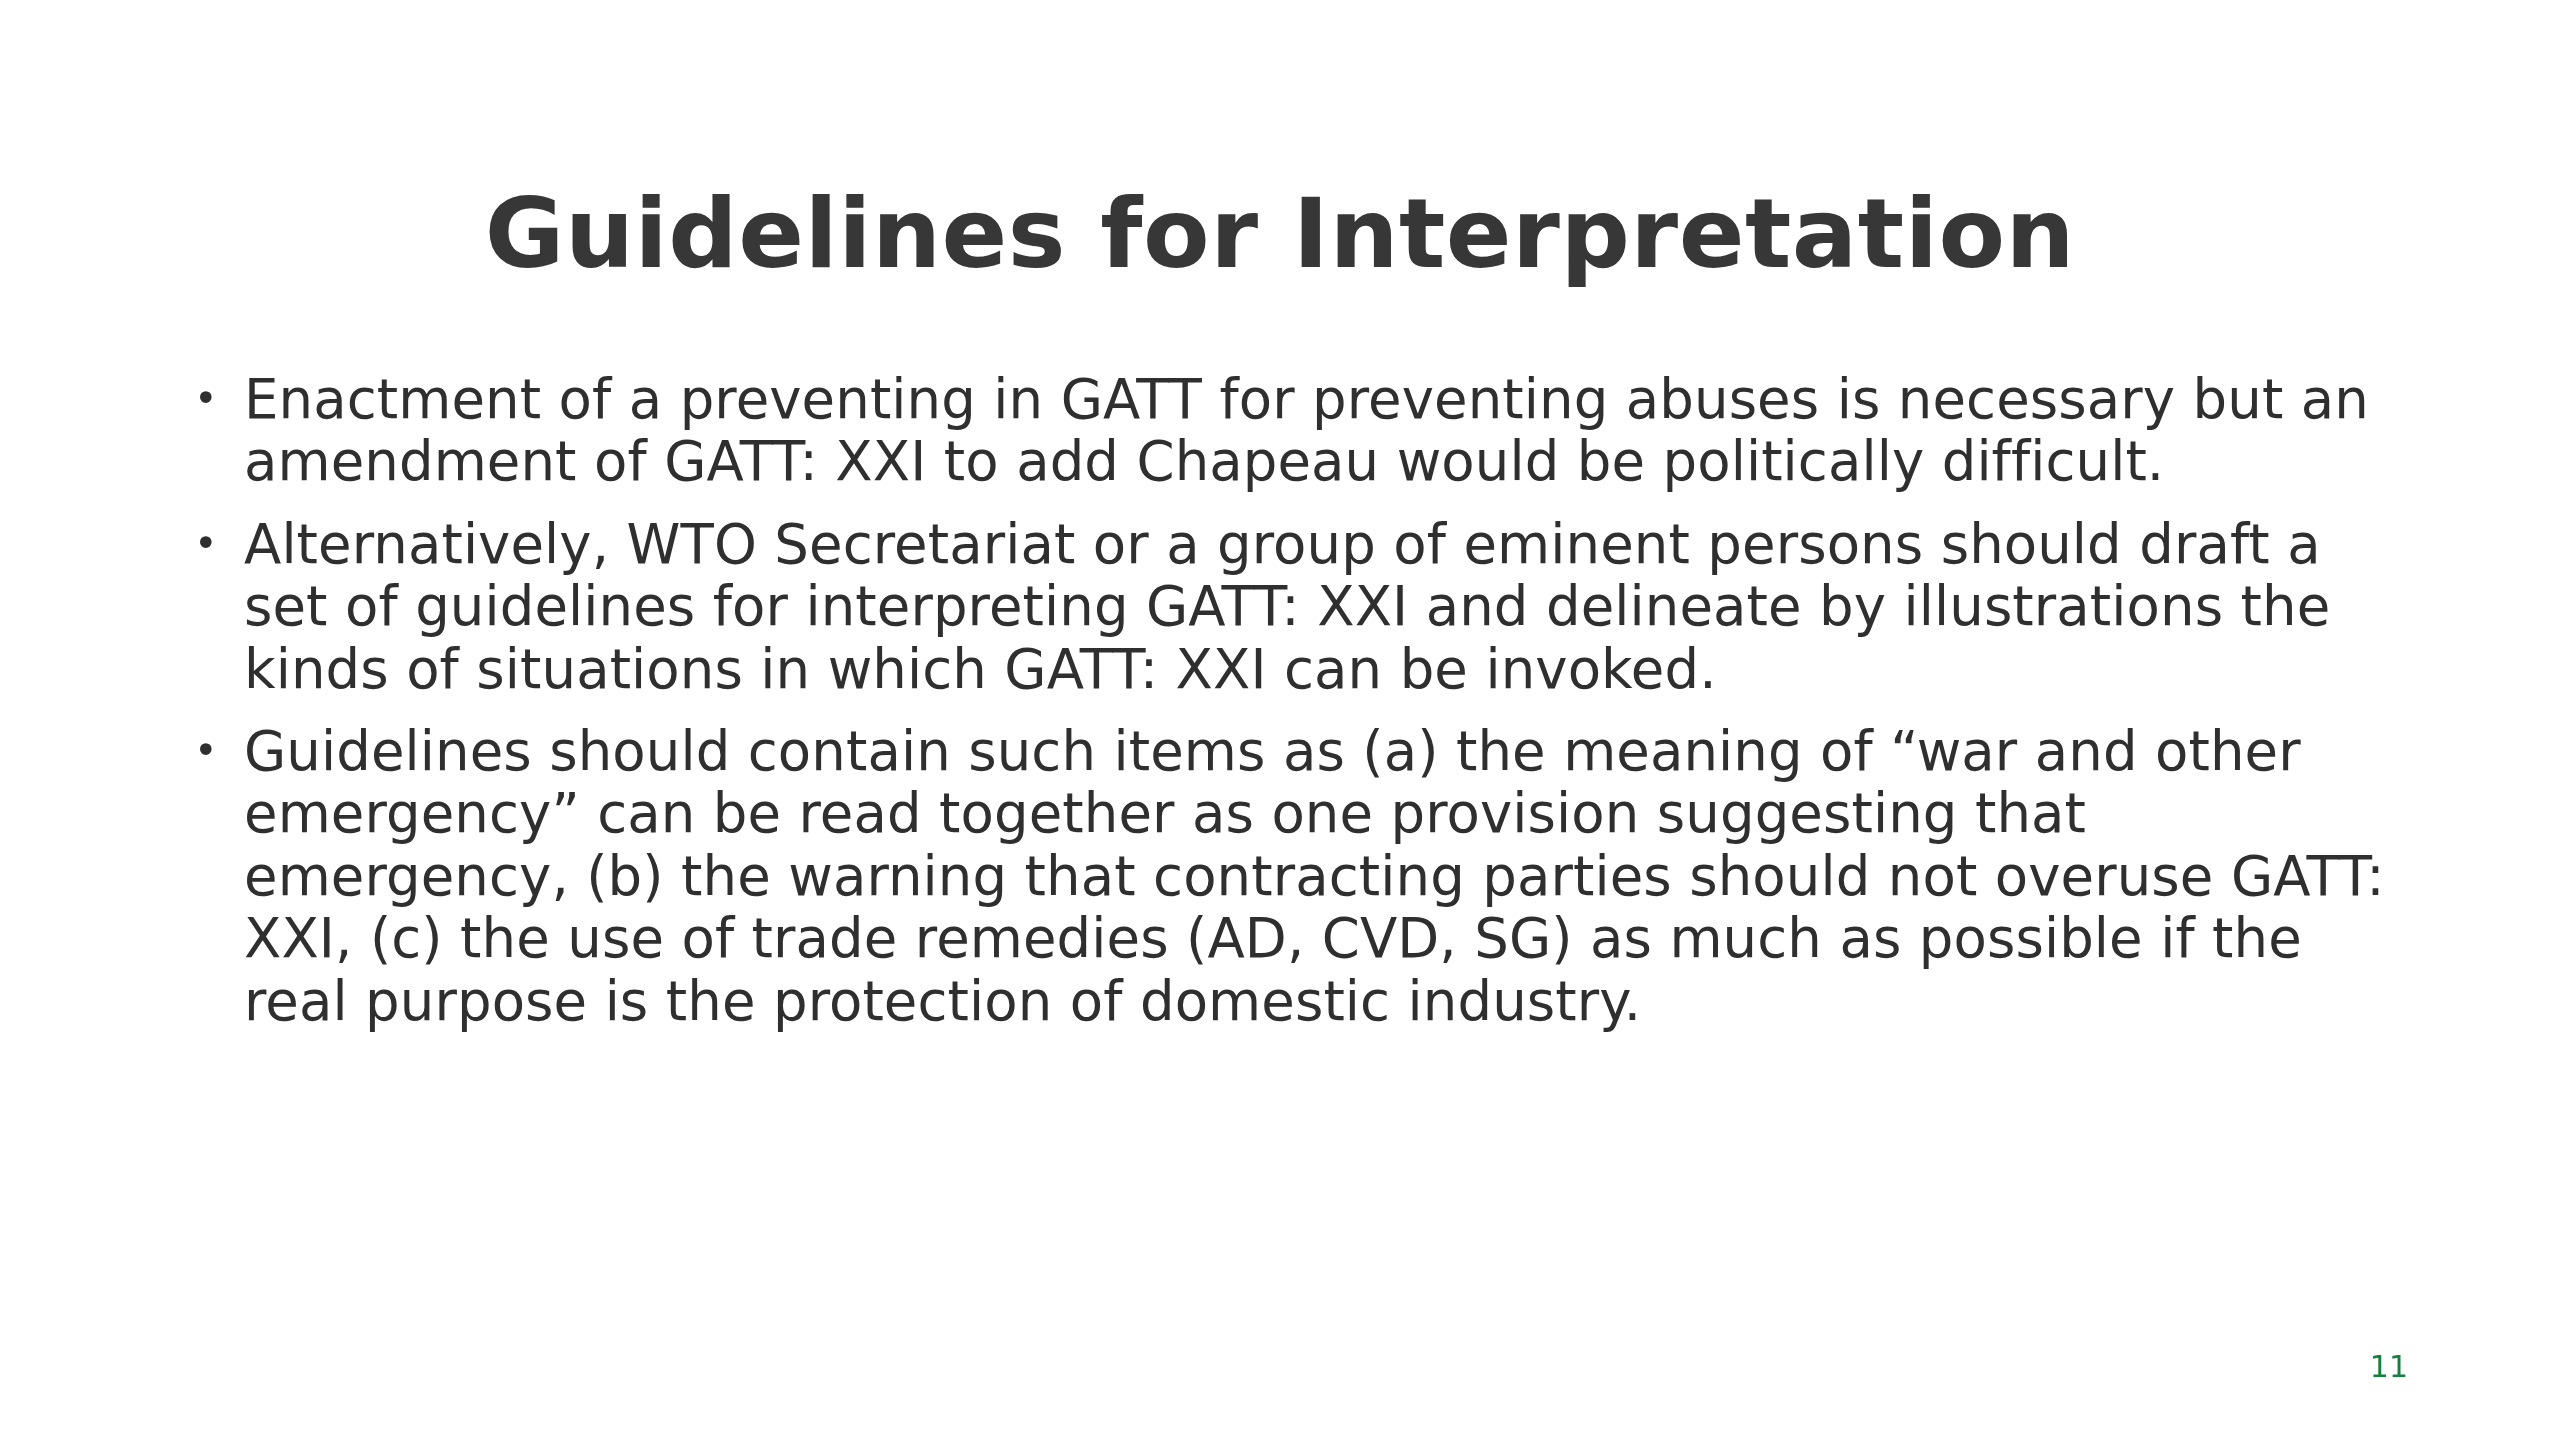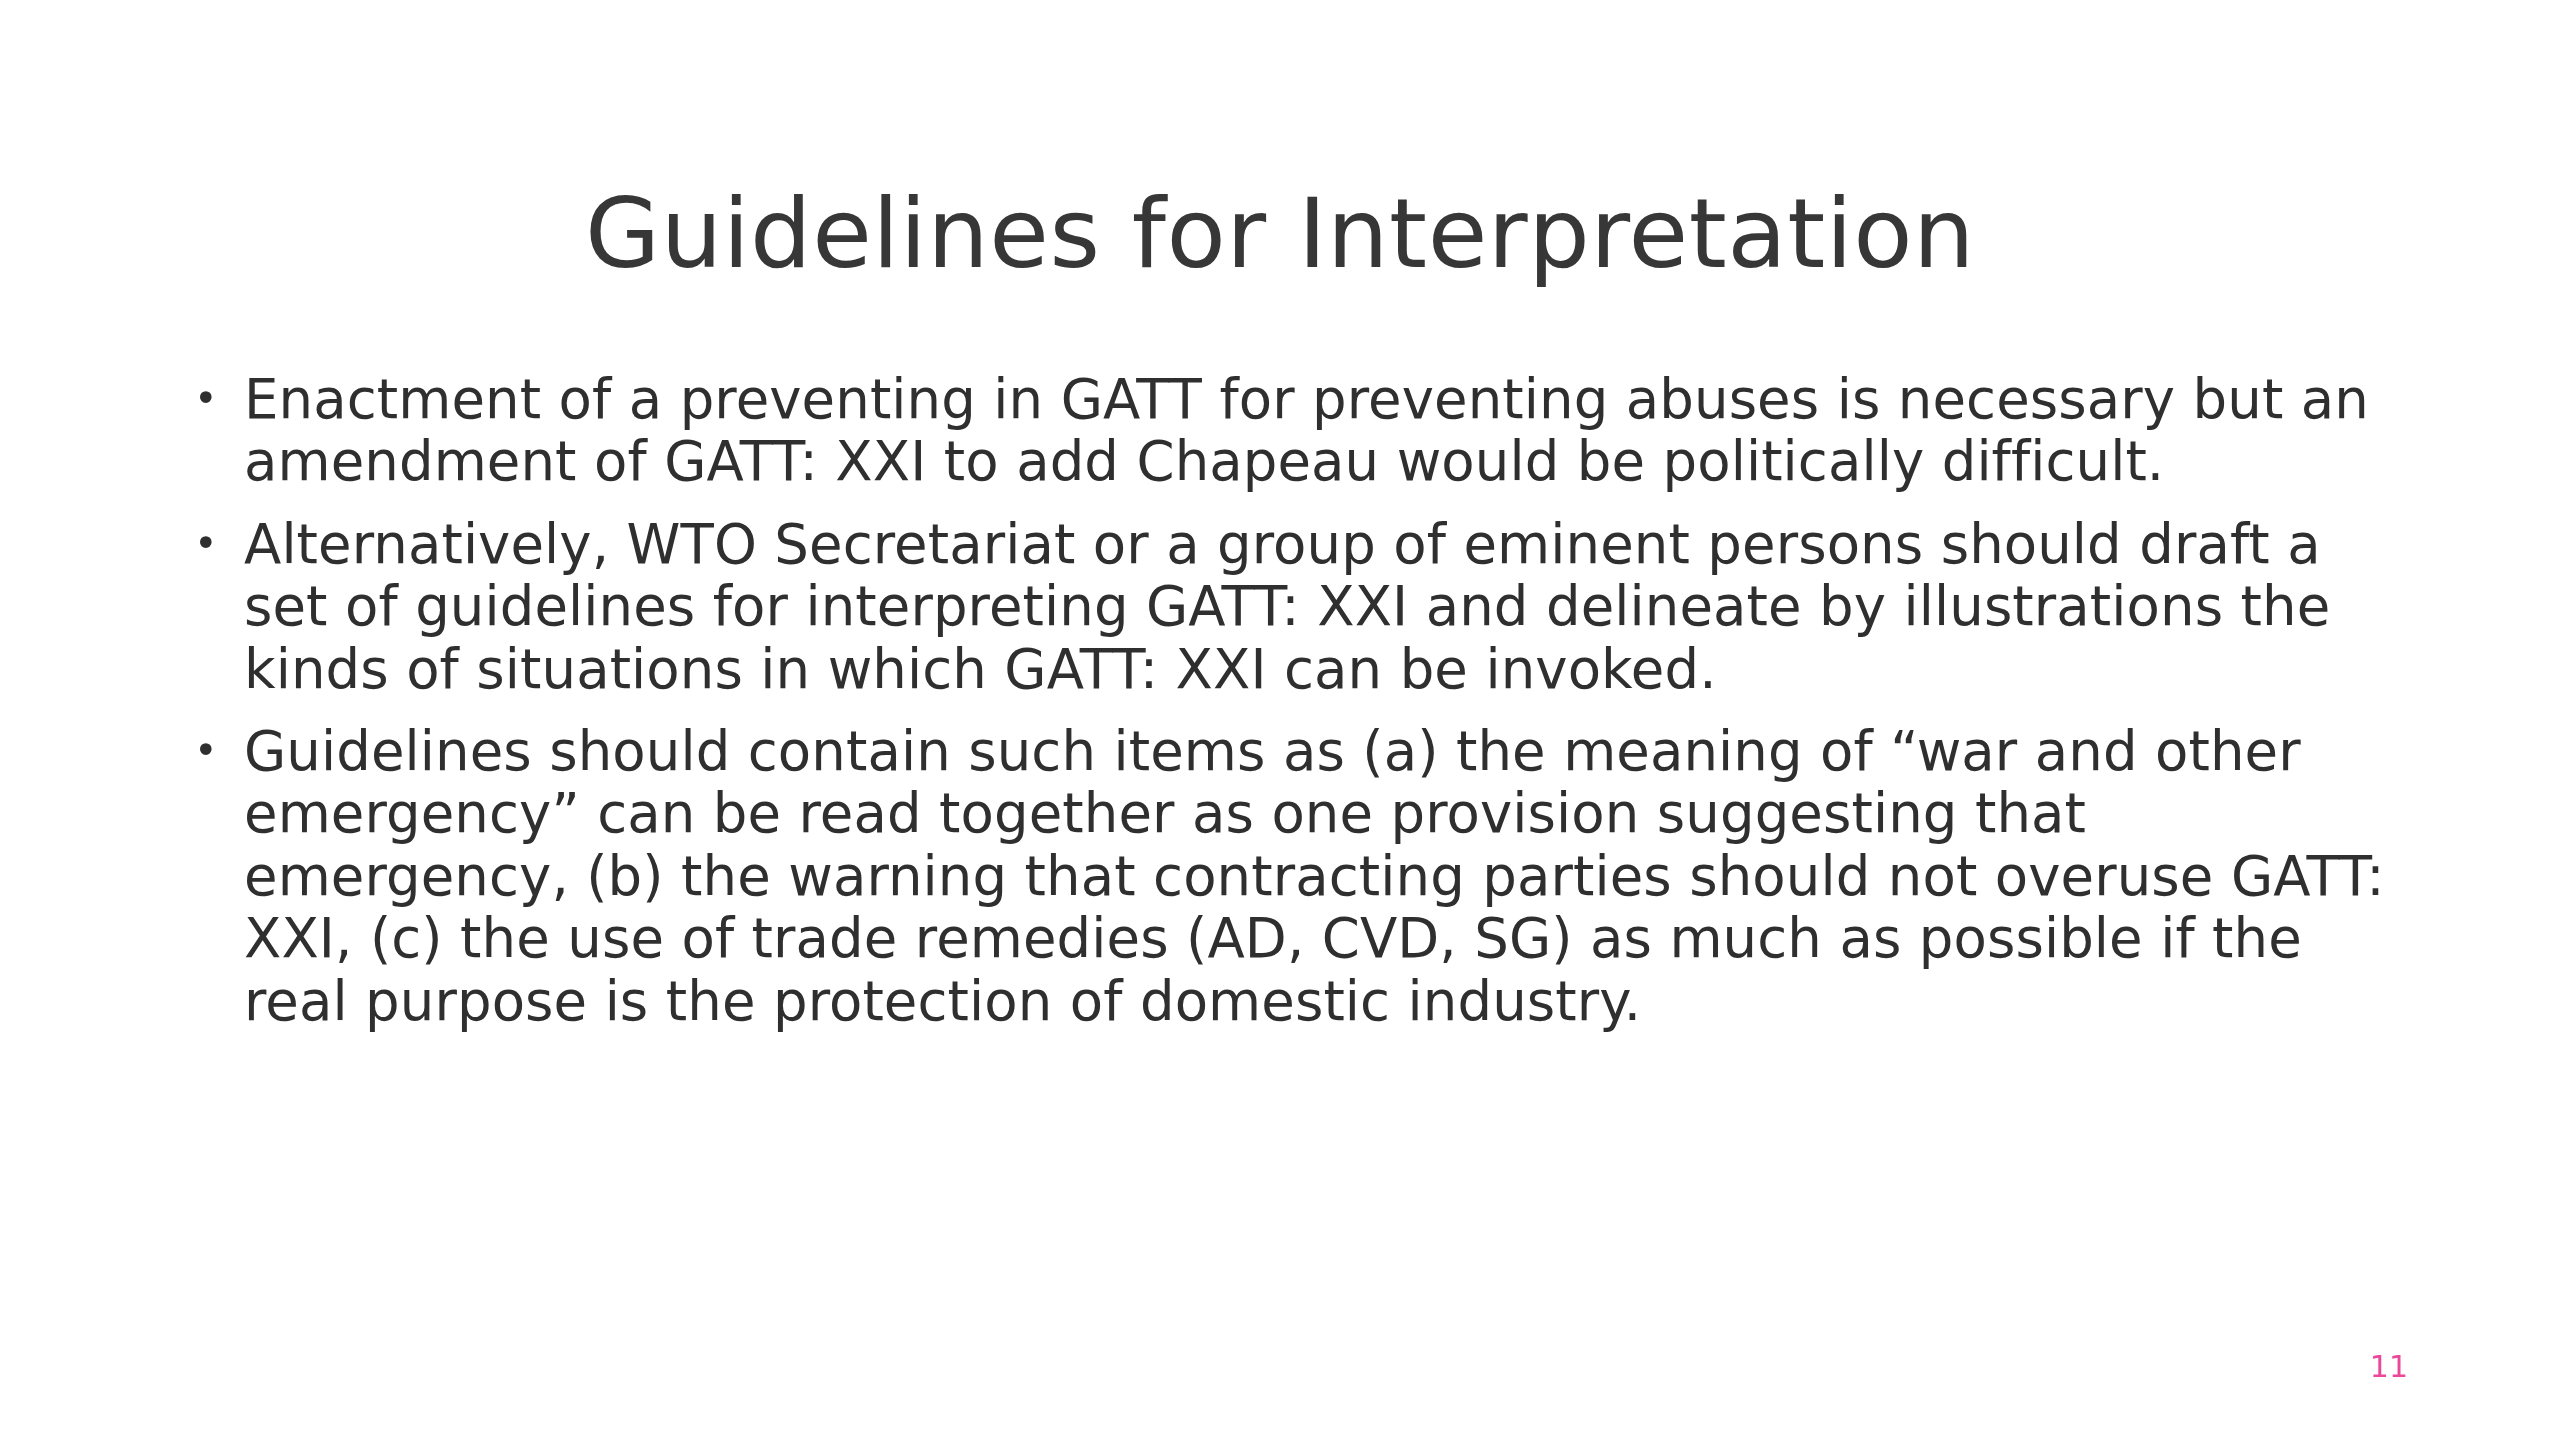--- a/index.html
+++ b/index.html
@@ -22,21 +22,21 @@
     background: #ffffff;
     box-sizing: border-box;
   }
   .slide-title {
     position: absolute;
     top: 118px;
     left: 0;
     width: 2560px;
     text-align: center;
     font-family: "DejaVu Sans", sans-serif;
-    font-weight: 400;
+    font-weight: 700;
     font-size: 97px;
     line-height: 1.05;
     letter-spacing: 0.5px;
     color: #373737;
     white-space: nowrap;
   }
   .bullet-list {
     position: absolute;
     top: 368px;
     left: 186px;
@@ -64,21 +64,21 @@
     top: 0;
     font-size: 40px;
     line-height: 1.52;
     color: #2f2f2f;
   }
   .page-number {
     position: absolute;
     right: 152px;
     bottom: 56px;
     font-size: 30px;
-    color: #ec4899;
+    color: #15803d;
     font-weight: 400;
   }
 </style>
 </head>
 <body>
 
 <div class="slide">
 
   <h1 class="slide-title">Guidelines for Interpretation</h1>
 

